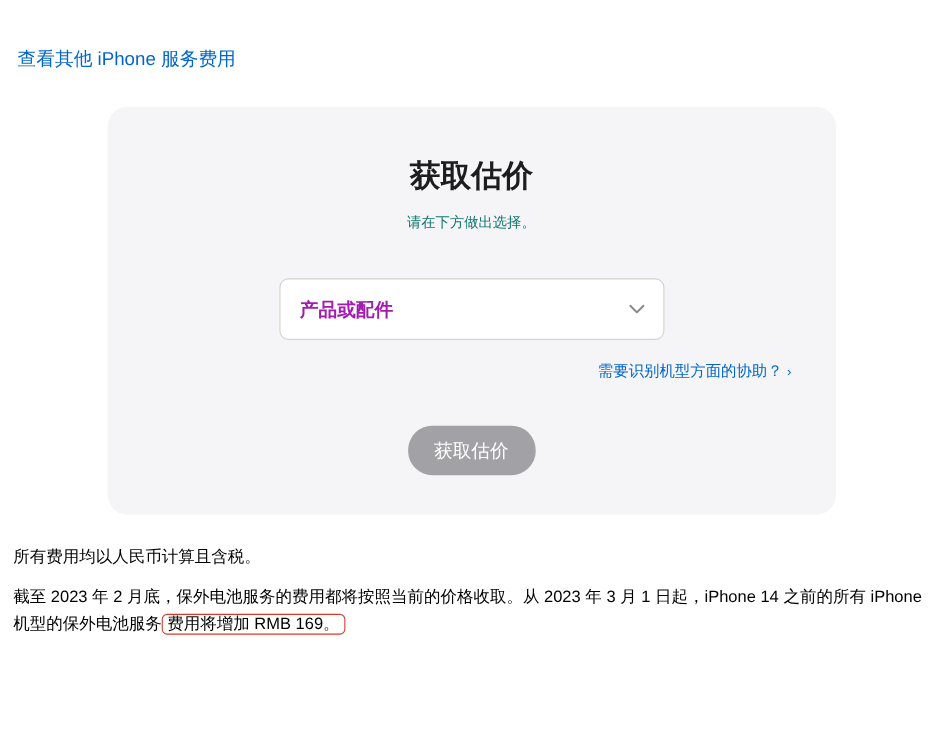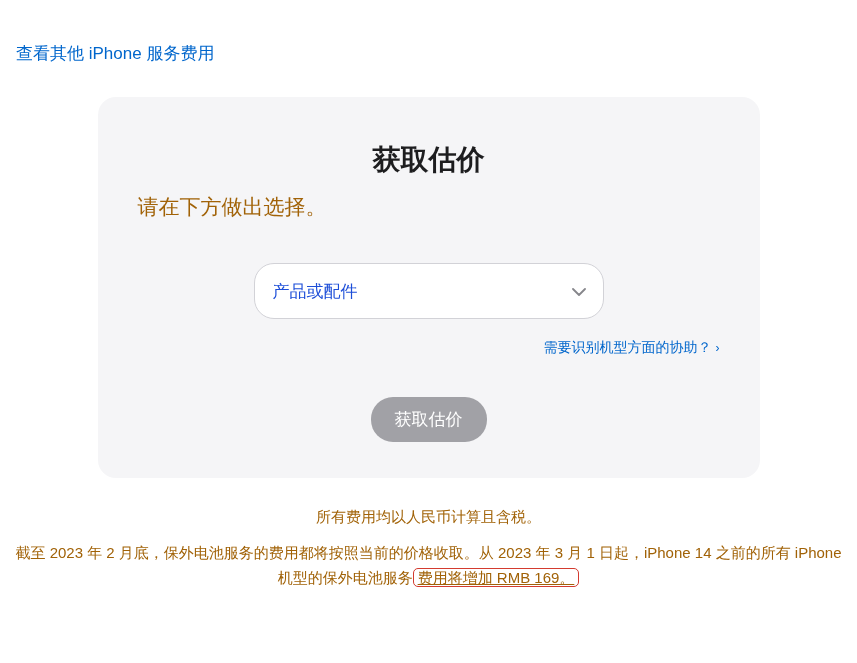--- a/index.html
+++ b/index.html
@@ -26,41 +26,43 @@
       padding: 44px 40px 36px 40px;
     }
     .card-title {
       text-align: center;
       font-size: 28px;
       font-weight: 600;
       color: #1d1d1f;
       margin-bottom: 14px;
     }
     .card-subtitle {
-      font-size: 21px;
-      color: #a16207;
+      text-align: center;
+      font-size: 13px;
+      color: #0f766e;
       margin-bottom: 42px;
     }
     .select-wrap {
       width: 350px;
       margin: 0 auto 20px auto;
       position: relative;
     }
     .select-box {
       width: 100%;
       height: 56px;
       background: #fff;
       border: 1px solid #d2d2d7;
-      border-radius: 20px;
+      border-radius: 8px;
       padding: 0 44px 0 18px;
       font-size: 17px;
-      color: #1d4ed8;
+      color: #a21caf;
       display: flex;
       align-items: center;
       cursor: pointer;
+      font-weight: bold;
     }
     .chevron {
       position: absolute;
       right: 18px;
       top: 50%;
       transform: translateY(-50%);
       pointer-events: none;
       color: #86868b;
     }
     .help-link {
@@ -79,30 +81,28 @@
       border: none;
       border-radius: 22px;
       padding: 11px 24px;
       font-size: 17px;
       cursor: pointer;
     }
     .footer {
       padding: 26px 12px 0 12px;
       font-size: 15px;
       line-height: 1.7;
-      color: #a16207;
-      text-align: center;
+      color: #000000;
     }
     .footer p { margin-bottom: 10px; }
     .highlight-box {
       border: 1.5px solid #d33b2f;
       border-radius: 5px;
       padding: 0 4px;
       display: inline;
-      text-decoration: underline;
     }
   </style>
 </head>
 <body>
 
 <div class="top-link">
   <a>查看其他 iPhone 服务费用</a>
 </div>
 
 <div class="card">

